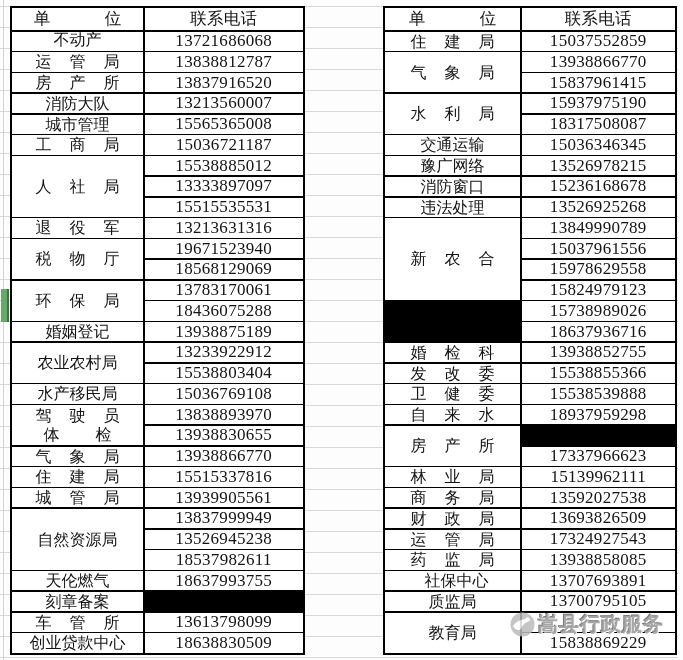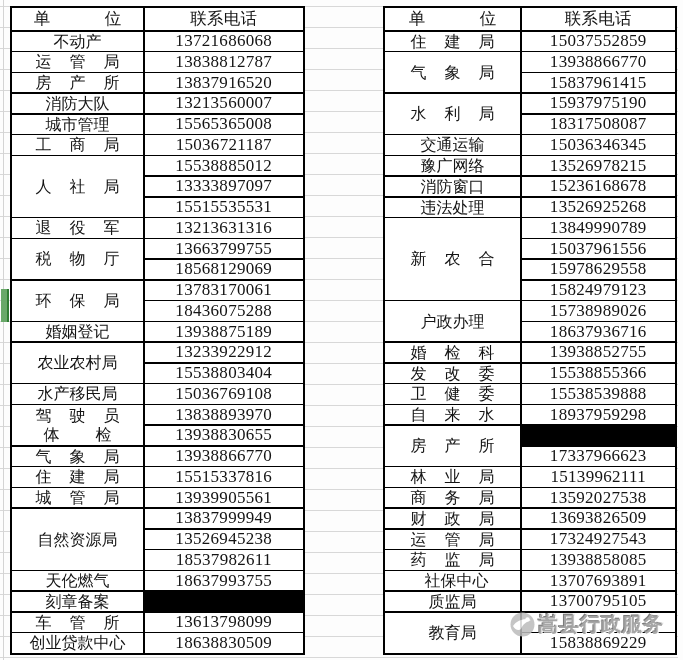--- a/index.html
+++ b/index.html
@@ -84,40 +84,40 @@
     <div class="hgridline" style="top: 636px; width: 678px;"></div>
     <div class="hgridline" style="top: 657px; width: 678px;"></div>
     <div class="vgridline" style="left: 3px; height: 660px;"></div>
   </div>
 
 <div class="selection-marker" style="background: rgb(105, 168, 105);"></div>
 
 <section class="tbl" id="t0">
     <div class="cell unit hcell" style="grid-area: 1 / 1;">单   位</div>
     <div class="cell phone hcell" style="grid-area: 1 / 2;">联系电话</div>
-    <div class="cell unit" style="grid-area: 2 / 1;">不动产</div>
+    <div class="cell unit" style="grid-area: 2 / 1; font-family: Liberation Mono, monospace;">不动产</div>
     <div class="cell phone" style="grid-area: 2 / 2;">13721686068</div>
     <div class="cell unit" style="grid-area: 3 / 1;">运 管 局</div>
     <div class="cell phone" style="grid-area: 3 / 2;">13838812787</div>
     <div class="cell unit" style="grid-area: 4 / 1;">房 产 所</div>
     <div class="cell phone" style="grid-area: 4 / 2;">13837916520</div>
     <div class="cell unit" style="grid-area: 5 / 1;">消防大队</div>
     <div class="cell phone" style="grid-area: 5 / 2;">13213560007</div>
     <div class="cell unit" style="grid-area: 6 / 1;">城市管理</div>
     <div class="cell phone" style="grid-area: 6 / 2;">15565365008</div>
     <div class="cell unit" style="grid-area: 7 / 1;">工 商 局</div>
     <div class="cell phone" style="grid-area: 7 / 2;">15036721187</div>
     <div class="cell unit" style="grid-area: 8 / 1 / span 3;">人 社 局</div>
     <div class="cell phone" style="grid-area: 8 / 2;">15538885012</div>
     <div class="cell phone" style="grid-area: 9 / 2;">13333897097</div>
     <div class="cell phone" style="grid-area: 10 / 2;">15515535531</div>
     <div class="cell unit" style="grid-area: 11 / 1;">退 役 军</div>
     <div class="cell phone" style="grid-area: 11 / 2;">13213631316</div>
     <div class="cell unit" style="grid-area: 12 / 1 / span 2;">税 物 厅</div>
-    <div class="cell phone" style="grid-area: 12 / 2;">13663799755</div>
+    <div class="cell phone" style="grid-area: 12 / 2;">19671523940</div>
     <div class="cell phone" style="grid-area: 13 / 2;">18568129069</div>
     <div class="cell unit" style="grid-area: 14 / 1 / span 2;">环 保 局</div>
     <div class="cell phone" style="grid-area: 14 / 2;">13783170061</div>
     <div class="cell phone" style="grid-area: 15 / 2;">18436075288</div>
     <div class="cell unit" style="grid-area: 16 / 1;">婚姻登记</div>
     <div class="cell phone" style="grid-area: 16 / 2;">13938875189</div>
     <div class="cell unit" style="grid-area: 17 / 1 / span 2;">农业农村局</div>
     <div class="cell phone" style="grid-area: 17 / 2;">13233922912</div>
     <div class="cell phone" style="grid-area: 18 / 2;">15538803404</div>
     <div class="cell unit" style="grid-area: 19 / 1;">水产移民局</div>
@@ -162,21 +162,20 @@
     <div class="cell phone" style="grid-area: 8 / 2;">13526978215</div>
     <div class="cell unit" style="grid-area: 9 / 1;">消防窗口</div>
     <div class="cell phone" style="grid-area: 9 / 2;">15236168678</div>
     <div class="cell unit" style="grid-area: 10 / 1;">违法处理</div>
     <div class="cell phone" style="grid-area: 10 / 2;">13526925268</div>
     <div class="cell unit" style="grid-area: 11 / 1 / span 4;">新 农 合</div>
     <div class="cell phone" style="grid-area: 11 / 2;">13849990789</div>
     <div class="cell phone" style="grid-area: 12 / 2;">15037961556</div>
     <div class="cell phone" style="grid-area: 13 / 2;">15978629558</div>
     <div class="cell phone" style="grid-area: 14 / 2;">15824979123</div>
-    <div class="cell unit" style="grid-area: 15 / 1 / span 2;">户政办理</div>
     <div class="cell phone" style="grid-area: 15 / 2;">15738989026</div>
     <div class="cell phone" style="grid-area: 16 / 2;">18637936716</div>
     <div class="cell unit" style="grid-area: 17 / 1;">婚 检 科</div>
     <div class="cell phone" style="grid-area: 17 / 2;">13938852755</div>
     <div class="cell unit" style="grid-area: 18 / 1;">发 改 委</div>
     <div class="cell phone" style="grid-area: 18 / 2;">15538855366</div>
     <div class="cell unit" style="grid-area: 19 / 1;">卫 健 委</div>
     <div class="cell phone" style="grid-area: 19 / 2;">15538539888</div>
     <div class="cell unit" style="grid-area: 20 / 1;">自 来 水</div>
     <div class="cell phone" style="grid-area: 20 / 2;">18937959298</div>

